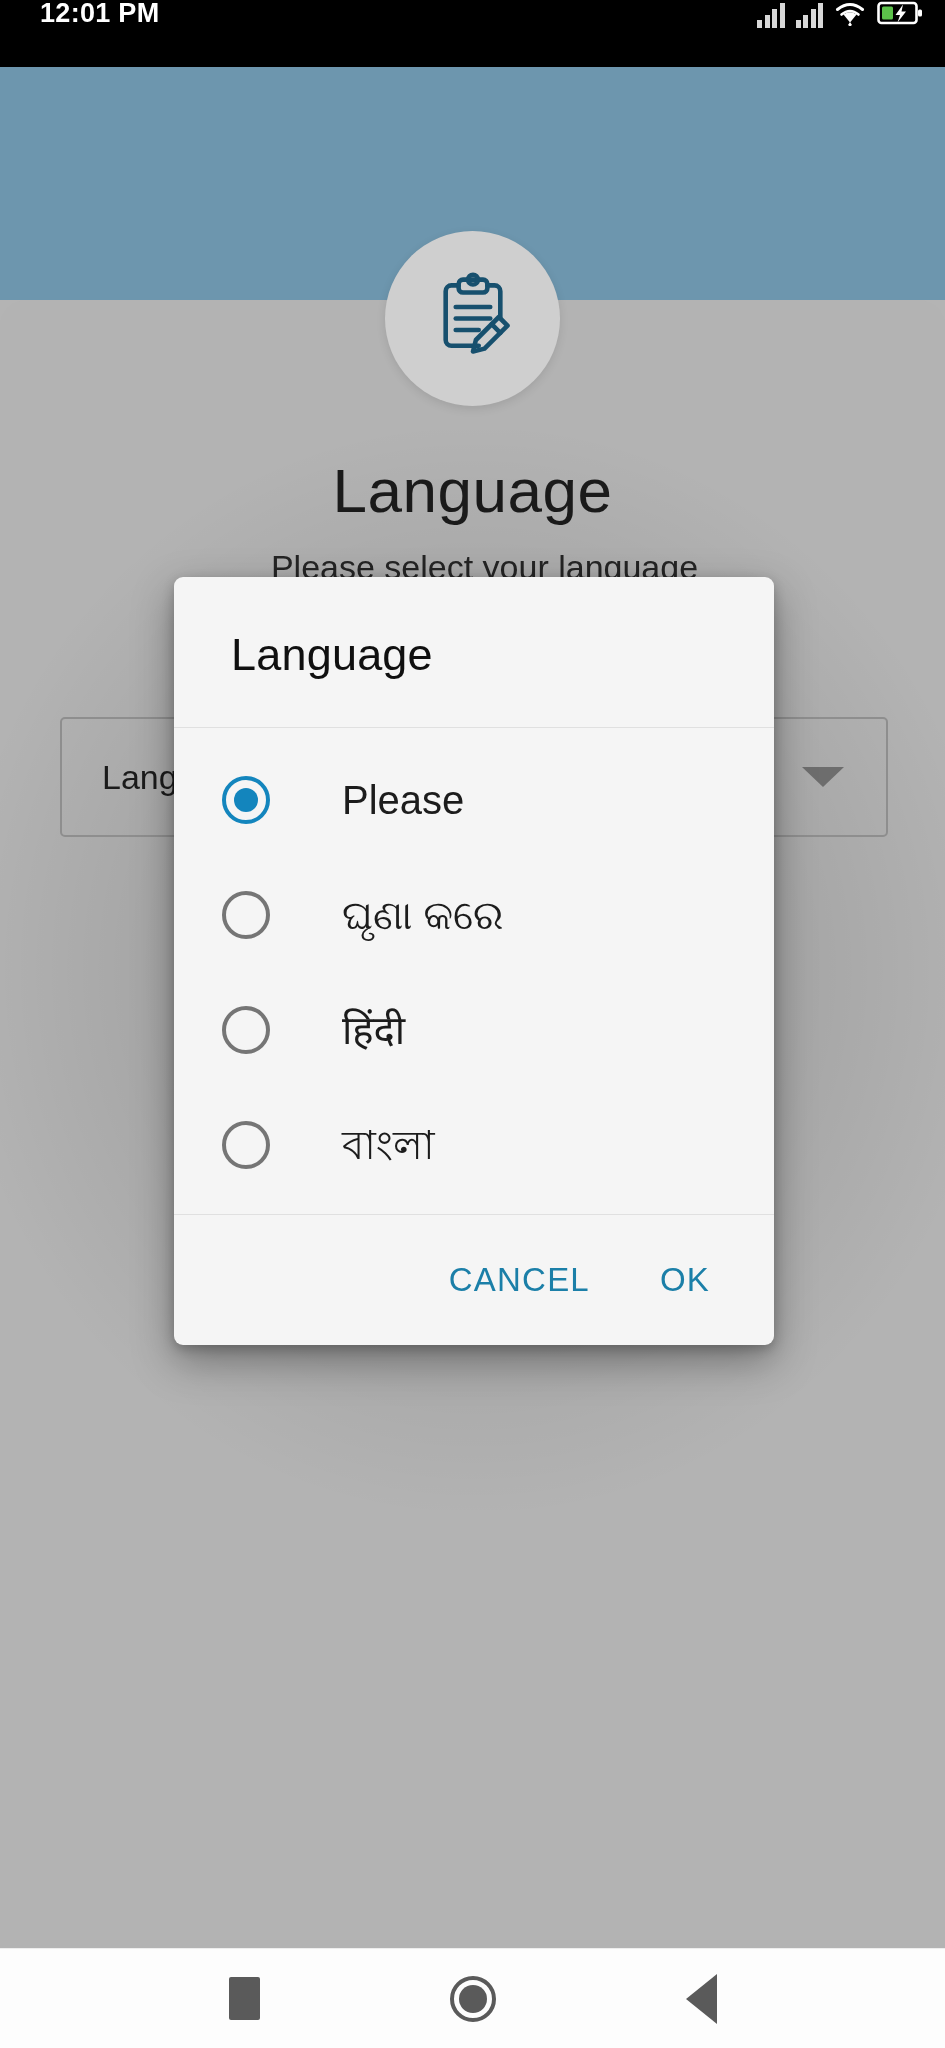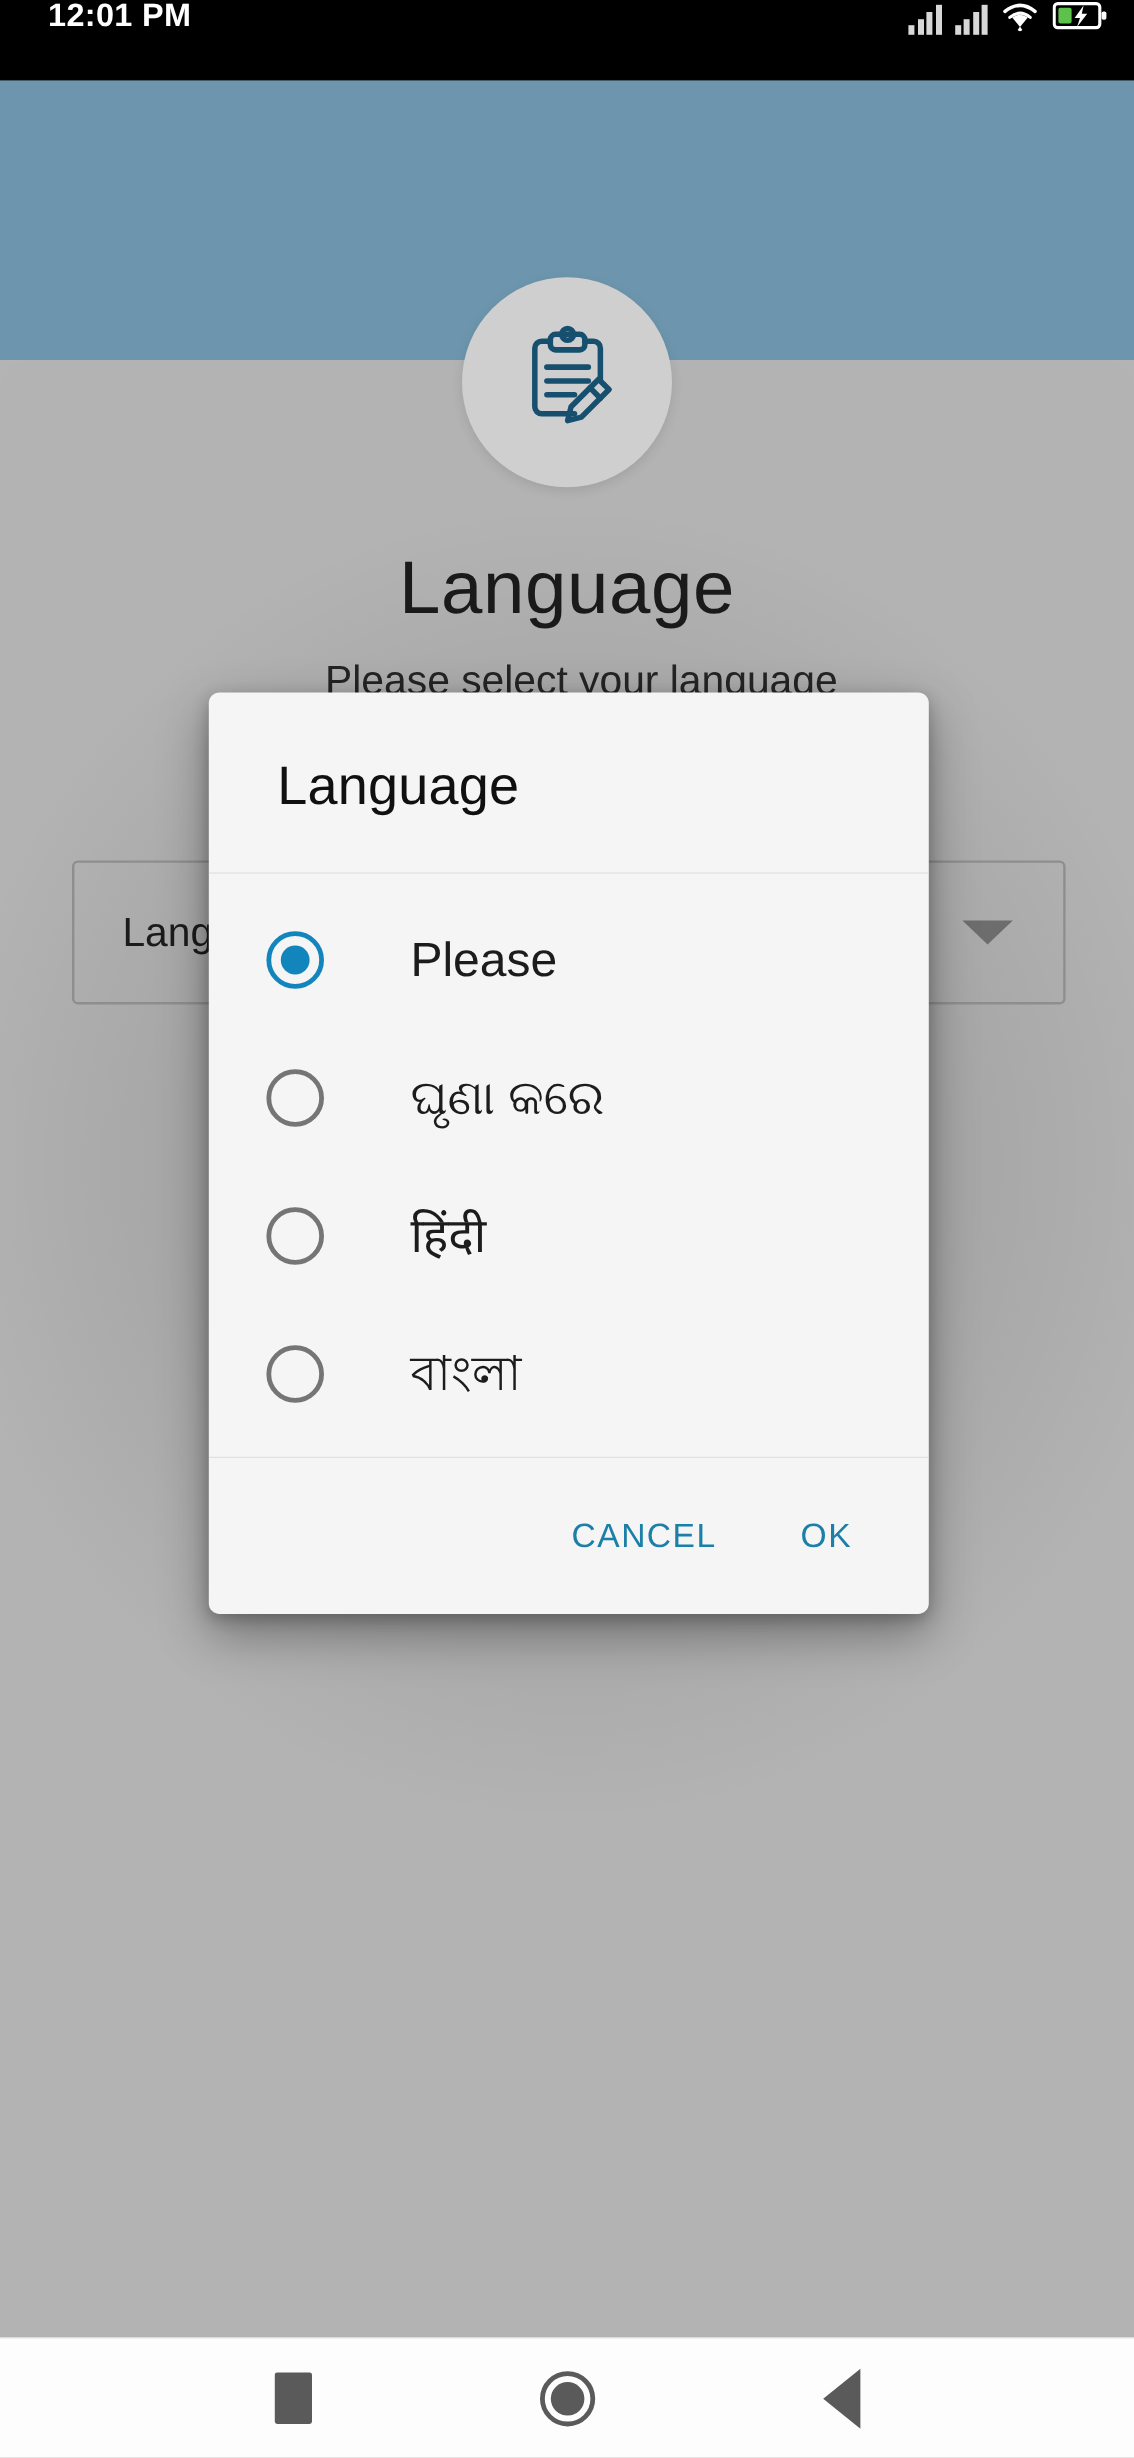--- a/index.html
+++ b/index.html
@@ -218,21 +218,21 @@
     align-items: center;
     justify-content: flex-end;
     height: 130px;
     padding-right: 58px;
     gap: 58px;
   }
   .dialog-btn {
     background: none;
     border: none;
     color: #1b7fa8;
-    font-size: 28px;
+    font-size: 33px;
     font-weight: 400;
     letter-spacing: 1.2px;
     font-family: inherit;
     cursor: pointer;
     padding: 10px 6px;
   }
 
   
   .navbar {
     position: absolute;

